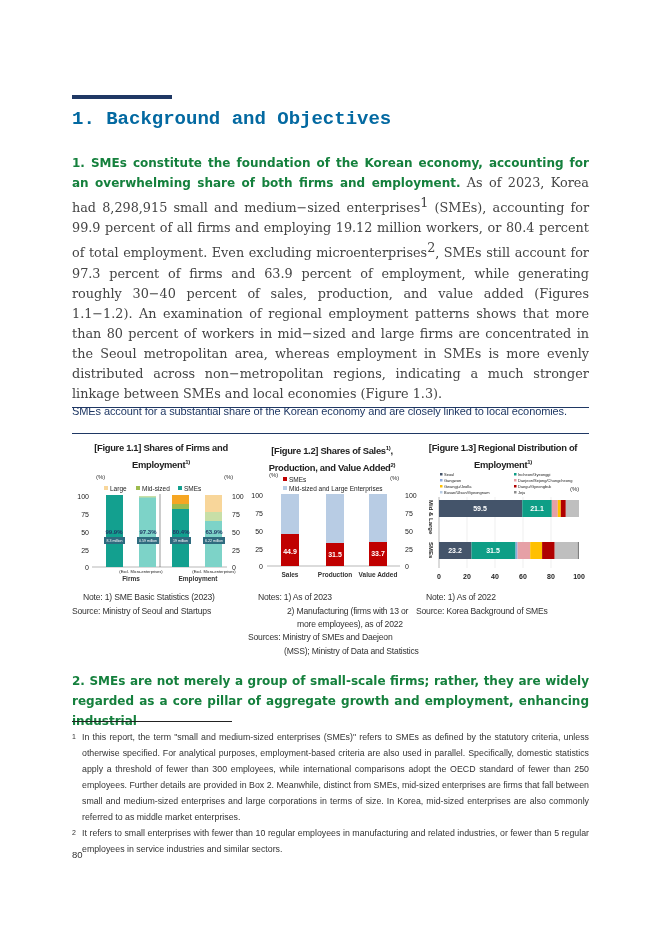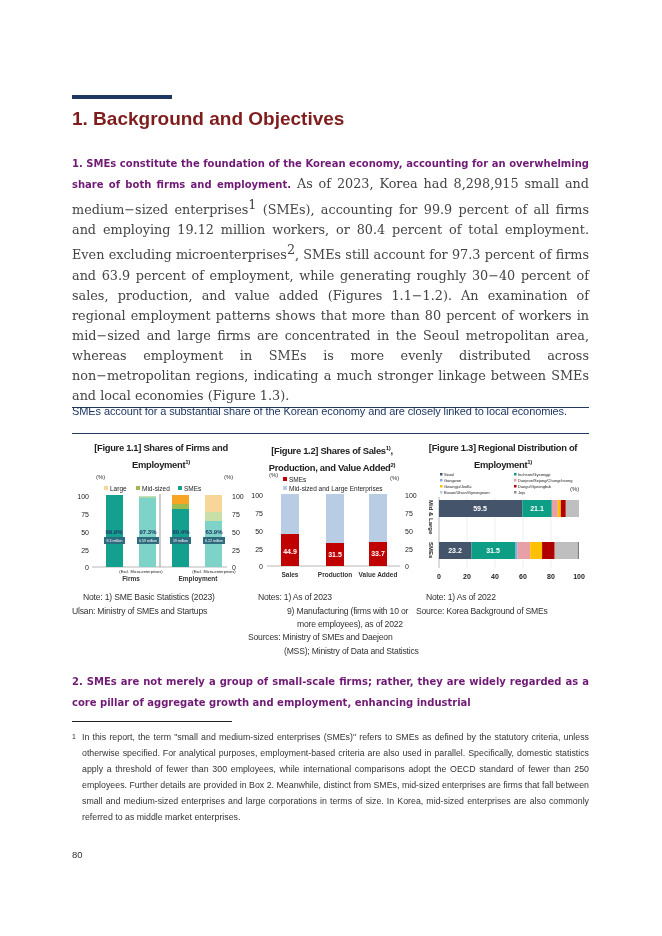--- a/index.html
+++ b/index.html
@@ -1,20 +1,20 @@
 <!DOCTYPE html>
 <html><head>
 <meta charset="utf-8">
 <style>
   * { box-sizing: border-box; margin: 0; padding: 0; }
   body { width: 662px; height: 936px; background: #fff; position: relative; overflow: hidden; font-family: "Liberation Sans", sans-serif; color: #333; }
   .accent-bar { position: absolute; left: 72px; top: 95px; width: 100px; height: 4px; background: #1f3864; }
-  .h1 { position: absolute; left: 72px; top: 108px; font-size: 19px; font-weight: bold; color: #7f1d1d; font-family: Liberation Sans, sans-serif; }
+  .h1 { position: absolute; left: 72px; top: 108px; font-size: 19px; font-weight: bold; color: #0369a1; font-family: Liberation Mono, monospace; }
   .para { position: absolute; left: 72px; width: 517px; text-align: justify; text-align-last: left; font-size: 13.4px; line-height: 20px; }
-  .para .lead { font-family: "DejaVu Sans", sans-serif; font-weight: bold; color: #701a75; font-size: 10px; }
+  .para .lead { font-family: "DejaVu Sans", sans-serif; font-weight: bold; color: #15803d; font-size: 12px; }
   .para .body { font-family: "DejaVu Serif", serif; color: #444; font-size: 12.8px; }
   .para sup { font-size: 8px; }
   #p1 { top: 153px; }
   #p2 { top: 671px; }
   .box-rule { position: absolute; left: 72px; width: 517px; height: 1px; background: #1f3864; }
   .box-title { position: absolute; left: 72px; top: 405px; font-size: 11px; font-weight: normal; color: #1f3864; letter-spacing: -0.1px; }
   .fig-title { position: absolute; top: 441px; width: 170px; text-align: center; font-size: 9.4px; font-weight: bold; line-height: 14px; color: #222; letter-spacing: -0.3px; }
   .fig-title sup { font-size: 6px; }
   .chart { position: absolute; top: 470px; width: 175px; height: 115px; }
   .note { position: absolute; font-size: 8.6px; color: #333; line-height: 13px; letter-spacing: -0.2px; }
@@ -211,36 +211,40 @@
     <text x="21" y="109">0</text>
       <text x="49" y="109">20</text>
       <text x="77" y="109">40</text>
       <text x="105" y="109">60</text>
       <text x="133" y="109">80</text>
       <text x="161" y="109">100</text>
   </g>
 </svg>
 
 <div class="note" style="left:83px; top:591px">Note: 1) SME Basic Statistics (2023)</div>
-<div class="note" style="left:72px; top:605px">Ulsan: Ministry of SMEs and Startups</div>
+<div class="note" style="left:72px; top:605px">Source: Ministry of Seoul and Startups</div>
 
 <div class="note" style="left:258px; top:591px">Notes: 1) As of 2023</div>
-<div class="note" style="left:287px; top:605px">9) Manufacturing (firms with 10 or</div>
+<div class="note" style="left:287px; top:605px">2) Manufacturing (firms with 13 or</div>
 <div class="note" style="left:297px; top:618px">more employees), as of 2022</div>
 <div class="note" style="left:248px; top:631px">Sources: Ministry of SMEs and Daejeon</div>
 <div class="note" style="left:284px; top:645px">(MSS); Ministry of Data and Statistics</div>
 
 <div class="note" style="left:426px; top:591px">Note: 1) As of 2022</div>
 <div class="note" style="left:416px; top:605px">Source: Korea Background of SMEs</div>
 
 <div class="para" id="p2">
   <span class="lead">2. SMEs are not merely a group of small-scale firms; rather, they are widely regarded as a core pillar of aggregate growth and employment, enhancing industrial</span>
 </div>
 
 <div class="fn-rule"></div>
 <div class="footnotes">
   <div class="fn">
     <span class="num">1</span>
     <span>In this report, the term "small and medium-sized enterprises (SMEs)" refers to SMEs as defined by the statutory criteria, unless otherwise specified. For analytical purposes, employment-based criteria are also used in parallel. Specifically, domestic statistics apply a threshold of fewer than 300 employees, while international comparisons adopt the OECD standard of fewer than 250 employees. Further details are provided in Box 2. Meanwhile, distinct from SMEs, mid-sized enterprises are firms that fall between small and medium-sized enterprises and large corporations in terms of size. In Korea, mid-sized enterprises are also commonly referred to as middle market enterprises.</span>
   </div>
+  <div class="fn">
+    <span class="num">2</span>
+    <span>It refers to small enterprises with fewer than 10 regular employees in manufacturing and related industries, or fewer than 5 regular employees in service industries and similar sectors.</span>
+  </div>
 </div>
 
 <div class="page-num">80</div>
 
 </body></html>

